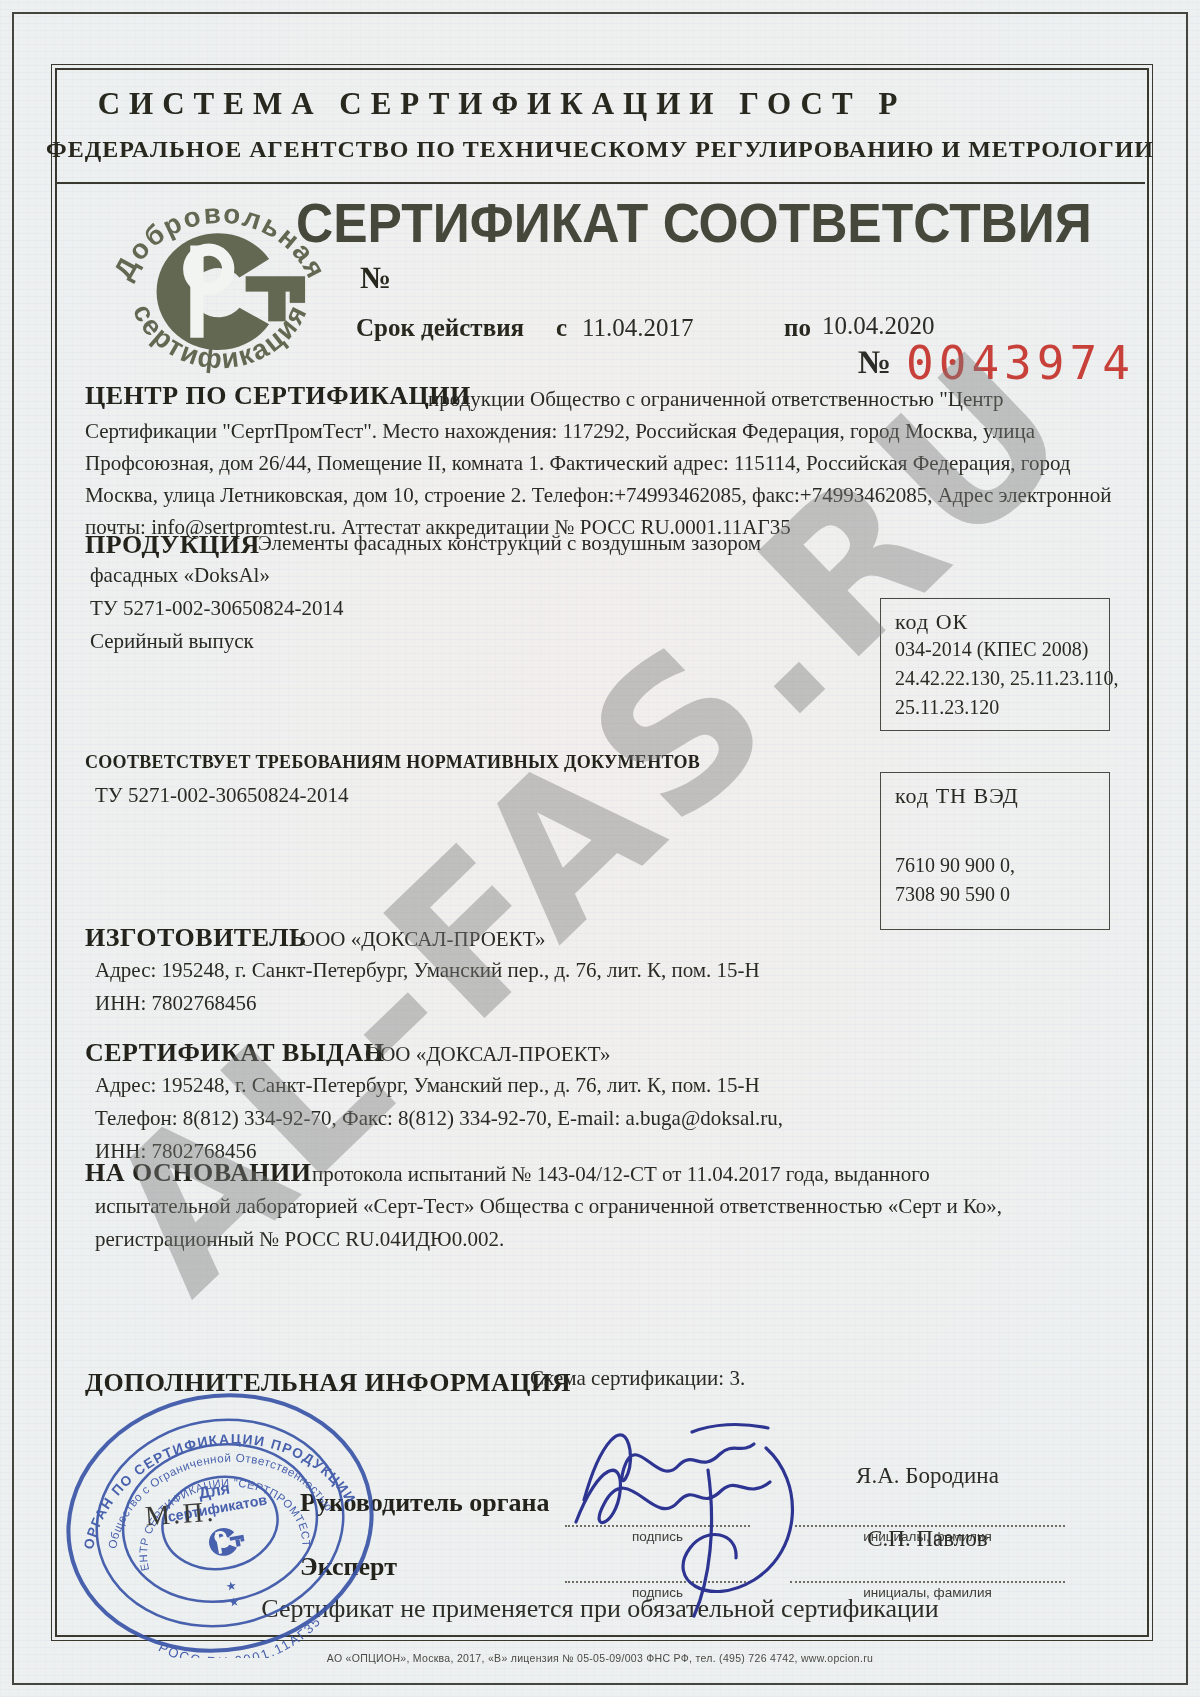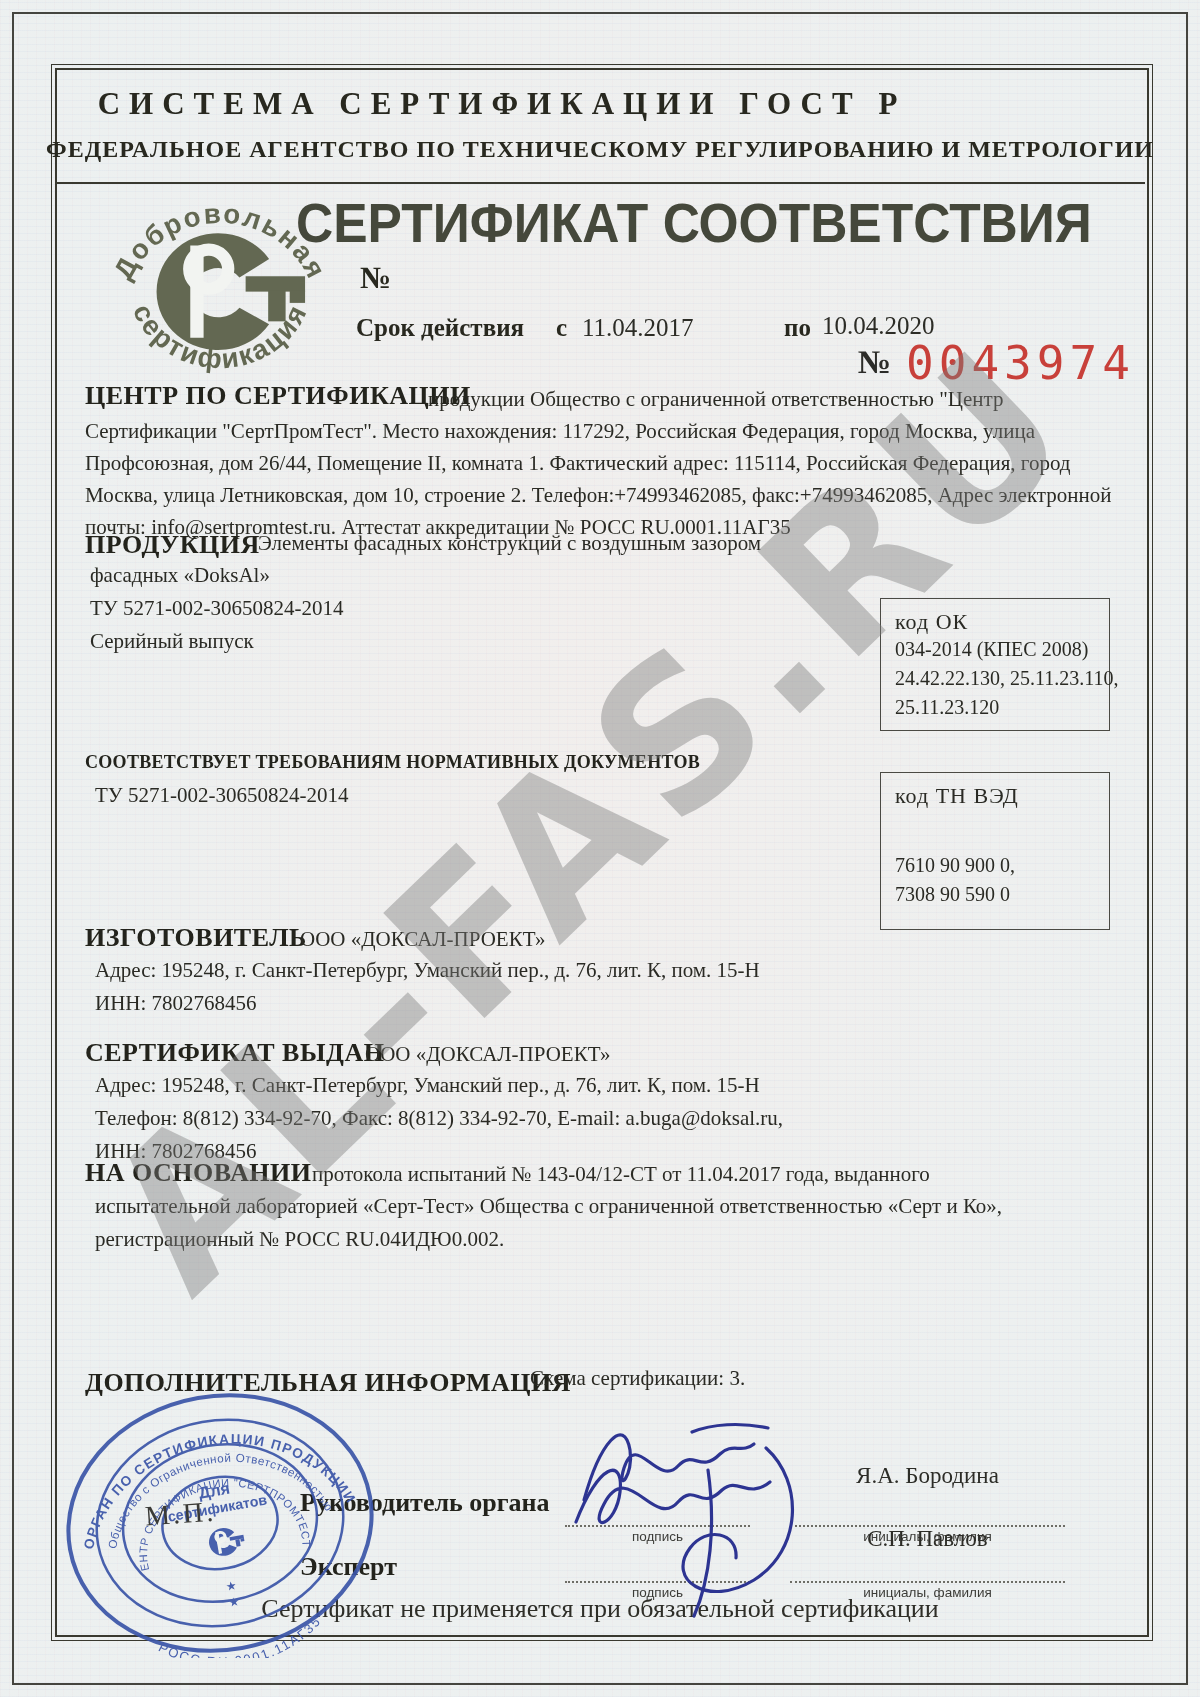--- a/index.html
+++ b/index.html
@@ -212,14 +212,15 @@
     <svg width="260" height="200" viewBox="0 0 260 200">
       <g stroke="#2d3492" stroke-width="3.2" fill="none" stroke-linecap="round">
         <path d="M 18,92 C 40,34 66,26 62,62 C 58,96 30,104 46,74 C 70,28 96,100 120,72 C 138,52 142,82 164,60 C 180,46 190,70 212,52"></path>
         <path d="M 208,18 C 246,52 244,120 196,150 C 150,178 108,150 132,118 C 148,96 180,102 178,128"></path>
         <path d="M 150,40 C 158,96 152,150 136,186"></path>
       </g>
     </svg>
   </div>
 
   <div class="abs disclaimer">Сертификат не применяется при обязательной сертификации</div>
+  <div class="abs footer-t">АО «ОПЦИОН», Москва, 2017, «В»    лицензия № 05-05-09/003 ФНС РФ,  тел. (495) 726 4742, www.opcion.ru</div>
 
 </div>
 
 </body></html>

